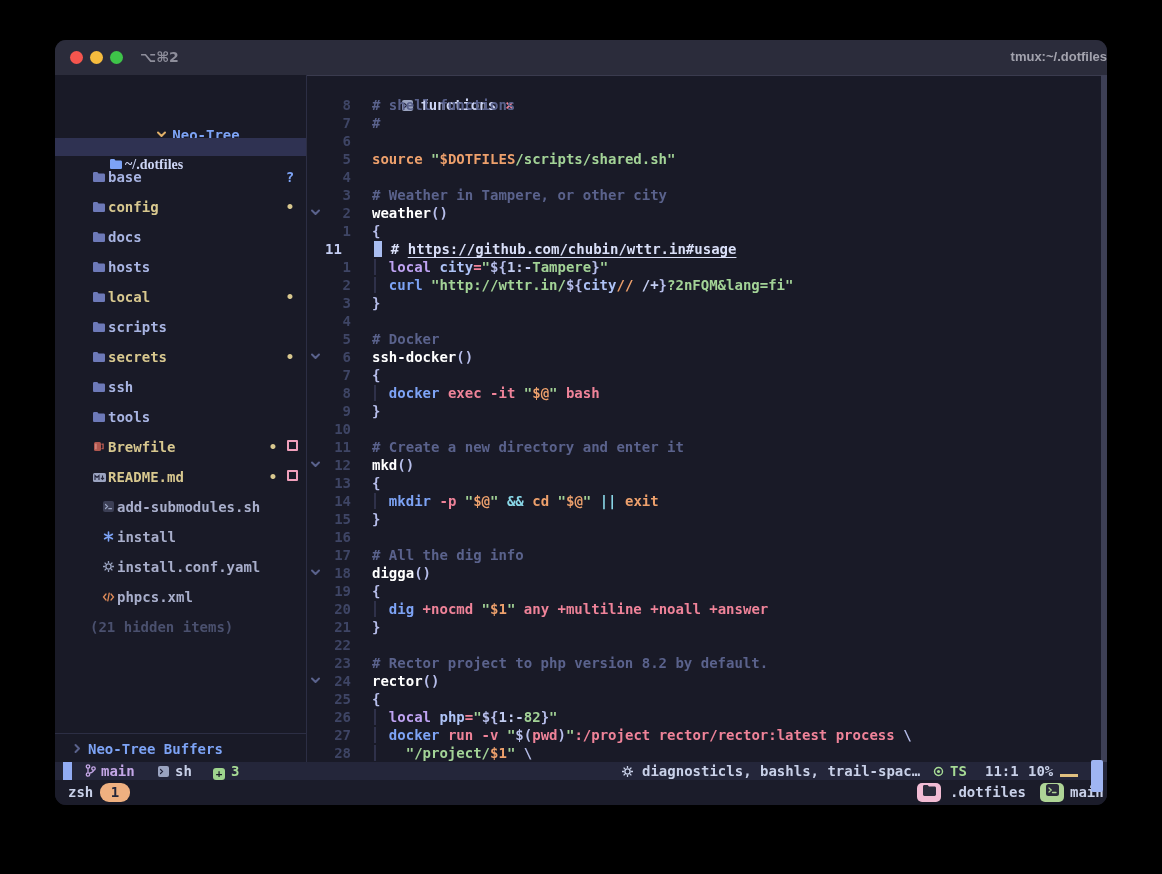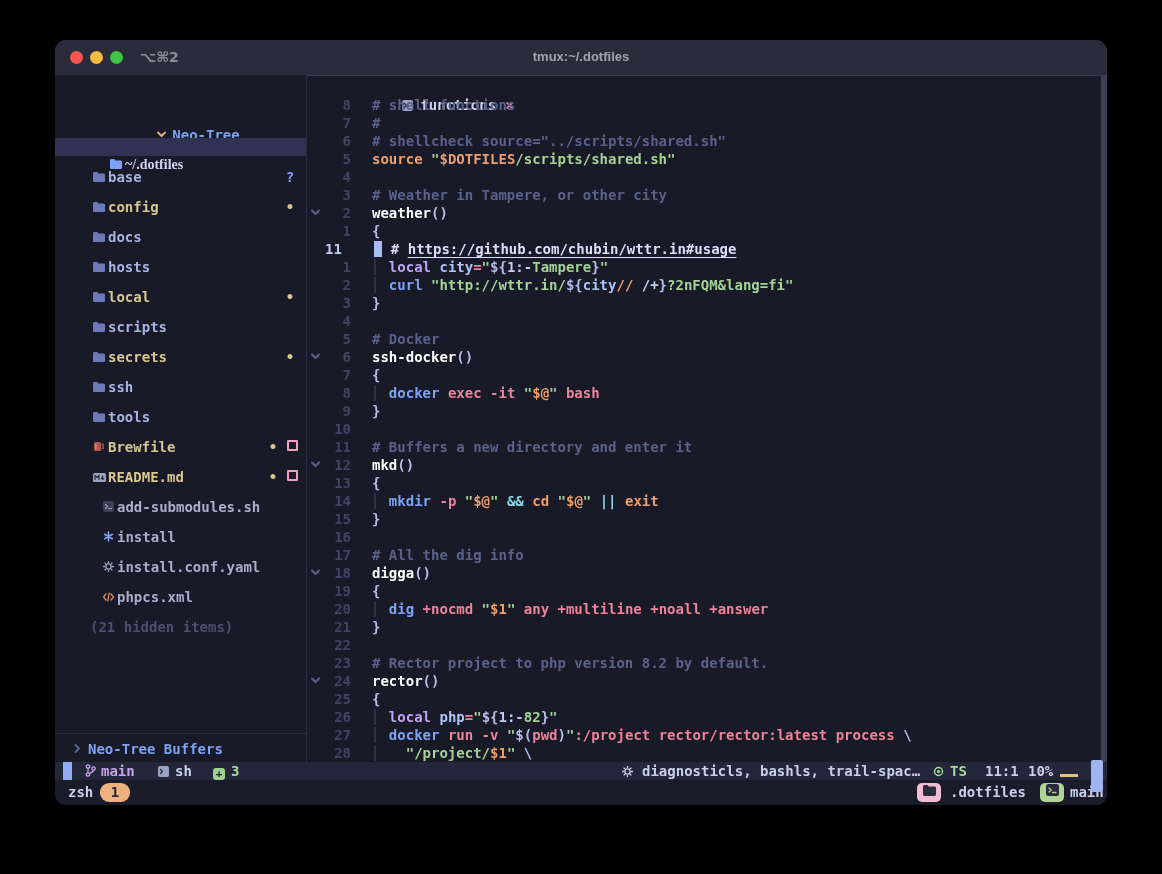--- a/index.html
+++ b/index.html
@@ -5,21 +5,21 @@
   html,body{margin:0;padding:0;background:#000;width:1162px;height:874px;overflow:hidden;}
   .screen{position:relative;width:1162px;height:874px;background:#000;font-family:"DejaVu Sans Mono",monospace;}
   .window{position:absolute;left:55px;top:40px;width:1052px;height:765px;background:#191a27;border-radius:11px;overflow:hidden;box-shadow:0 18px 50px rgba(0,0,0,.7);}
   
   .titlebar{position:absolute;left:0;top:0;right:0;height:35px;background:#2b2c3b;border-bottom:1px solid #3a3b4e;}
   .tl{position:absolute;top:11px;width:13px;height:13px;border-radius:50%;}
   .tl.red{left:15px;background:#f5554e;}
   .tl.yellow{left:35px;background:#f6bc3e;}
   .tl.green{left:55px;background:#3ec449;}
   .shortcut{position:absolute;left:85px;top:9px;font:bold 14px "DejaVu Sans",sans-serif;color:#8e8e9b;}
-  .title{position:absolute;left:0;right:0;top:9px;text-align:center;font:bold 13px "Liberation Sans",sans-serif;color:#a3a3ae;}
+  .title{position:absolute;left:0;right:0;top:9px;text-align:right;font:bold 13px "Liberation Sans",sans-serif;color:#a3a3ae;}
   
   .content{position:absolute;left:0;top:35px;right:0;bottom:0;}
   .sidebar{position:absolute;left:0;top:0;width:251px;bottom:43px;background:#191a27;}
   .vsep{position:absolute;left:251px;top:0;width:1px;bottom:43px;background:#2c2e44;}
   .editor{position:absolute;left:252px;top:0;width:794px;bottom:43px;overflow:hidden;}
   .scrolltrack{position:absolute;right:0;top:0;width:6px;height:715px;background:#3d3f55;}
   .scrollthumb{position:absolute;right:4px;top:685px;width:12px;height:32px;background:#9fb5f2;border-radius:2px;z-index:6;}
   
   .sb-spacer{height:21px;}
   .sb-row{position:relative;height:18px;line-height:18px;font-size:14px;font-weight:600;white-space:pre;color:#a8b4e2;margin-top:12px;}
@@ -178,42 +178,42 @@
       <div class="editor">
         <div class="tabbar">
           <span class="tabicon" id="tab-ic"><svg width="11" height="11" viewBox="0 0 11 11">
                 <rect width="11" height="11" rx="2" fill="#9aa3c0"></rect>
                 <path d="M2.5 3.5l2 2-2 2" stroke="#23243a" stroke-width="1.2" fill="none" stroke-linecap="round"></path>
               </svg></span><span>functions</span><span class="close">×</span>
         </div>
         <div id="code-lines">
             <div class="coderow"><span class="gut-fold"></span><span class="gut-num">8</span><span class="codetext"><span class="cm"># shell functions</span></span></div>
             <div class="coderow"><span class="gut-fold"></span><span class="gut-num">7</span><span class="codetext"><span class="cm">#</span></span></div>
-            <div class="coderow"><span class="gut-fold"></span><span class="gut-num">6</span><span class="codetext"><span class="cm"># shellcheck source="../scripts/shared.sh"</span></span></div>
+            <div class="coderow"><span class="gut-fold"></span><span class="gut-num">6</span></div>
             <div class="coderow"><span class="gut-fold"></span><span class="gut-num">5</span><span class="codetext"><span class="or">source</span><span class="fg"> </span><span class="gr">"</span><span class="or">$DOTFILES</span><span class="gr">/scripts/shared.sh"</span></span></div>
             <div class="coderow"><span class="gut-fold"></span><span class="gut-num">4</span><span class="codetext"></span></div>
             <div class="coderow"><span class="gut-fold"></span><span class="gut-num">3</span><span class="codetext"><span class="cm"># Weather in Tampere, or other city</span></span></div>
             <div class="coderow"><span class="gut-fold"><svg width="11" height="11" viewBox="0 0 11 11">
                   <path d="M2 3.5l3.5 3.5L9 3.5" stroke="#5a628c" stroke-width="2" fill="none" stroke-linecap="round" stroke-linejoin="round"></path>
                 </svg></span><span class="gut-num">2</span><span class="codetext"><span class="fn">weather</span><span class="lv">()</span></span></div>
             <div class="coderow"><span class="gut-fold"></span><span class="gut-num">1</span><span class="codetext"><span class="lv">{</span></span></div>
             <div class="coderow"><span class="gut-fold"></span><span class="gut-num cur">11</span><span class="codetext"><span class="cursor"></span><span class="fg">  </span><span class="wb"># </span><span class="wu">https://github.com/chubin/wttr.in#usage</span></span></div>
             <div class="coderow"><span class="gut-fold"></span><span class="gut-num">1</span><span class="codetext"><span class="guide"></span><span class="fg">  </span><span class="pu">local</span><span class="fg"> </span><span class="vr">city</span><span class="pk">=</span><span class="gr">"</span><span class="lv">${</span><span class="fg">1:-</span><span class="gr">Tampere</span><span class="lv">}</span><span class="gr">"</span></span></div>
             <div class="coderow"><span class="gut-fold"></span><span class="gut-num">2</span><span class="codetext"><span class="guide"></span><span class="fg">  </span><span class="bl">curl</span><span class="fg"> </span><span class="gr">"http://wttr.in/</span><span class="lv">${</span><span class="vr">city</span><span class="or">//</span><span class="fg"> /+</span><span class="lv">}</span><span class="gr">?2nFQM&amp;lang=fi"</span></span></div>
             <div class="coderow"><span class="gut-fold"></span><span class="gut-num">3</span><span class="codetext"><span class="lv">}</span></span></div>
             <div class="coderow"><span class="gut-fold"></span><span class="gut-num">4</span><span class="codetext"></span></div>
             <div class="coderow"><span class="gut-fold"></span><span class="gut-num">5</span><span class="codetext"><span class="cm"># Docker</span></span></div>
             <div class="coderow"><span class="gut-fold"><svg width="11" height="11" viewBox="0 0 11 11">
                   <path d="M2 3.5l3.5 3.5L9 3.5" stroke="#5a628c" stroke-width="2" fill="none" stroke-linecap="round" stroke-linejoin="round"></path>
                 </svg></span><span class="gut-num">6</span><span class="codetext"><span class="fn">ssh-docker</span><span class="lv">()</span></span></div>
             <div class="coderow"><span class="gut-fold"></span><span class="gut-num">7</span><span class="codetext"><span class="lv">{</span></span></div>
             <div class="coderow"><span class="gut-fold"></span><span class="gut-num">8</span><span class="codetext"><span class="guide"></span><span class="fg">  </span><span class="bl">docker</span><span class="fg"> </span><span class="pk">exec</span><span class="fg"> </span><span class="pk">-it</span><span class="fg"> </span><span class="gr">"</span><span class="or">$@</span><span class="gr">"</span><span class="fg"> </span><span class="pk">bash</span></span></div>
             <div class="coderow"><span class="gut-fold"></span><span class="gut-num">9</span><span class="codetext"><span class="lv">}</span></span></div>
             <div class="coderow"><span class="gut-fold"></span><span class="gut-num">10</span><span class="codetext"></span></div>
-            <div class="coderow"><span class="gut-fold"></span><span class="gut-num">11</span><span class="codetext"><span class="cm"># Buffers a new directory and enter it</span></span></div>
+            <div class="coderow"><span class="gut-fold"></span><span class="gut-num">11</span><span class="codetext"><span class="cm"># Create a new directory and enter it</span></span></div>
             <div class="coderow"><span class="gut-fold"><svg width="11" height="11" viewBox="0 0 11 11">
                   <path d="M2 3.5l3.5 3.5L9 3.5" stroke="#5a628c" stroke-width="2" fill="none" stroke-linecap="round" stroke-linejoin="round"></path>
                 </svg></span><span class="gut-num">12</span><span class="codetext"><span class="fn">mkd</span><span class="lv">()</span></span></div>
             <div class="coderow"><span class="gut-fold"></span><span class="gut-num">13</span><span class="codetext"><span class="lv">{</span></span></div>
             <div class="coderow"><span class="gut-fold"></span><span class="gut-num">14</span><span class="codetext"><span class="guide"></span><span class="fg">  </span><span class="bl">mkdir</span><span class="fg"> </span><span class="pk">-p</span><span class="fg"> </span><span class="gr">"</span><span class="or">$@</span><span class="gr">"</span><span class="fg"> </span><span class="te">&amp;&amp;</span><span class="fg"> </span><span class="or">cd</span><span class="fg"> </span><span class="gr">"</span><span class="or">$@</span><span class="gr">"</span><span class="fg"> </span><span class="te">||</span><span class="fg"> </span><span class="or">exit</span></span></div>
             <div class="coderow"><span class="gut-fold"></span><span class="gut-num">15</span><span class="codetext"><span class="lv">}</span></span></div>
             <div class="coderow"><span class="gut-fold"></span><span class="gut-num">16</span><span class="codetext"></span></div>
             <div class="coderow"><span class="gut-fold"></span><span class="gut-num">17</span><span class="codetext"><span class="cm"># All the dig info</span></span></div>
             <div class="coderow"><span class="gut-fold"><svg width="11" height="11" viewBox="0 0 11 11">
                   <path d="M2 3.5l3.5 3.5L9 3.5" stroke="#5a628c" stroke-width="2" fill="none" stroke-linecap="round" stroke-linejoin="round"></path>

